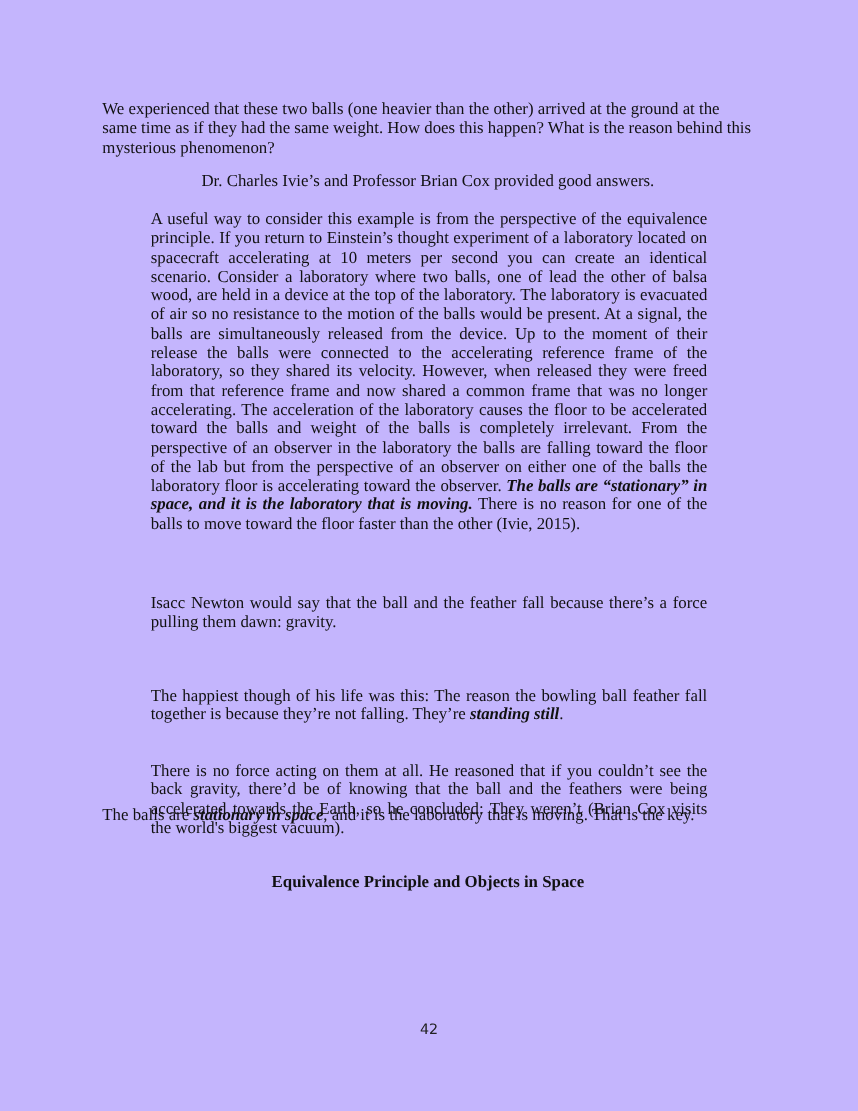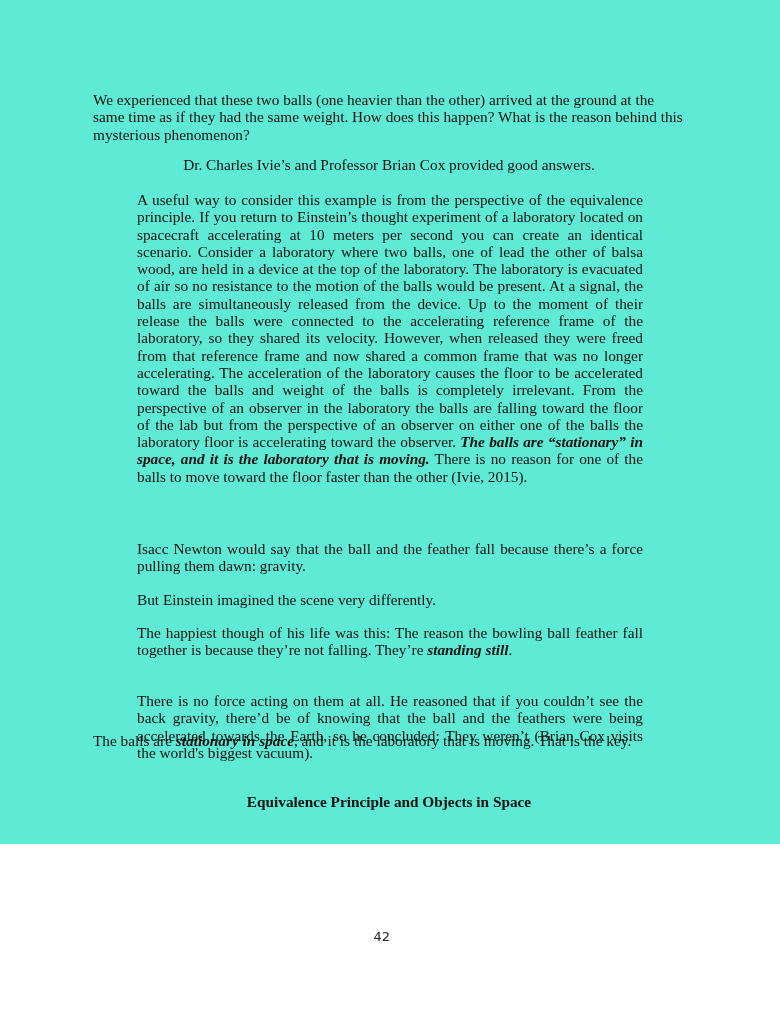--- a/index.html
+++ b/index.html
@@ -1,48 +1,47 @@
 <!DOCTYPE html>
 <html><head>
 <meta charset="utf-8">
 <style>
   html, body { margin: 0; padding: 0; background: #ffffff; }
   body { width: 780px; height: 1010px; position: relative; overflow: hidden; }
   .page {
-    position: absolute; left: 0; top: 0; width: 780px; height: 844px;
-    background: #5eead4; color: #111111;
+    position: absolute; left: 0; top: 0; width: 780px; height: 1010px;
+    background: #c4b5fd; color: #111111;
     font-family: "Liberation Serif", "DejaVu Serif", serif;
     font-size: 15.3px; line-height: 17.3px;
   }
   .p { position: absolute; margin: 0; }
   .body-p { left: 93px; width: 592px; }
   .quote-p { left: 137px; width: 506px; text-align: justify; text-align-last: left; }
   b, .b { font-weight: bold; font-style: italic; }
   .heading { font-weight: bold; text-align: center; }
   .italic { font-style: italic; }
   .page-number {
-    position: absolute; left: 350px; width: 40px; top: 928px; text-align: right;
+    position: absolute; left: 370px; width: 40px; top: 928px; text-align: center;
     font-family: "DejaVu Sans", "Liberation Sans", sans-serif; font-size: 13px; color: #222;
   }
 </style>
 </head>
 <body>
 
 <div class="page">
 
   <p class="p body-p" style="top:91px;">We experienced that these two balls (one heavier than the other) arrived at the ground at the same time as if they had the same weight. How does this happen? What is the reason behind this mysterious phenomenon?</p>
 
   <p class="p body-p" style="top:156px;text-align:center;">Dr. Charles Ivie’s and Professor Brian Cox provided good answers.</p>
 
   <p class="p quote-p" style="top:191px;"><span>A useful way to consider this example is from the perspective of the equivalence principle. If you return to Einstein’s thought experiment of a laboratory located on spacecraft accelerating at 10 meters per second you can create an identical scenario. Consider a laboratory where two balls, one of lead the other of balsa wood, are held in a device at the top of the laboratory. The laboratory is evacuated of air so no resistance to the motion of the balls would be present. At a signal, the balls are simultaneously released from the device. Up to the moment of their release the balls were connected to the accelerating reference frame of the laboratory, so they shared its velocity. However, when released they were freed from that reference frame and now shared a common frame that was no longer accelerating. The acceleration of the laboratory causes the floor to be accelerated toward the balls and weight of the balls is completely irrelevant. From the perspective of an observer in the laboratory the balls are falling toward the floor of the lab but from the perspective of an observer on either one of the balls the laboratory floor is accelerating toward the observer. </span><b>The balls are “stationary” in space, and it is the laboratory that is moving.</b><span> There is no reason for one of the balls to move toward the floor faster than the other (Ivie, 2015).</span></p>
 
 
   <p class="p quote-p" style="top:540px;">Isacc Newton would say that the ball and the feather fall because there’s a force pulling them dawn: gravity.</p>
 
-  <p class="p quote-p" style="top:591px;">But Einstein imagined the scene very differently.</p>
 
   <p class="p quote-p" style="top:624px;"><span>The happiest though of his life was this: The reason the bowling ball feather fall together is because they’re not falling. They’re </span><b>standing still</b><span>.</span></p>
 
   <p class="p quote-p" style="top:692px;">There is no force acting on them at all. He reasoned that if you couldn’t see the back gravity, there’d be of knowing that the ball and the feathers were being accelerated towards the Earth, so he concluded: They weren’t (Brian Cox visits the world's biggest vacuum).</p>
 
   <p class="p body-p" style="top:732px;"><span>The balls are </span><b>stationary in space</b><span>, and it is the laboratory that is moving. That is the key.</span></p>
 
   <p class="p body-p heading" style="top:793px;">Equivalence Principle and Objects in Space</p>
 
 

